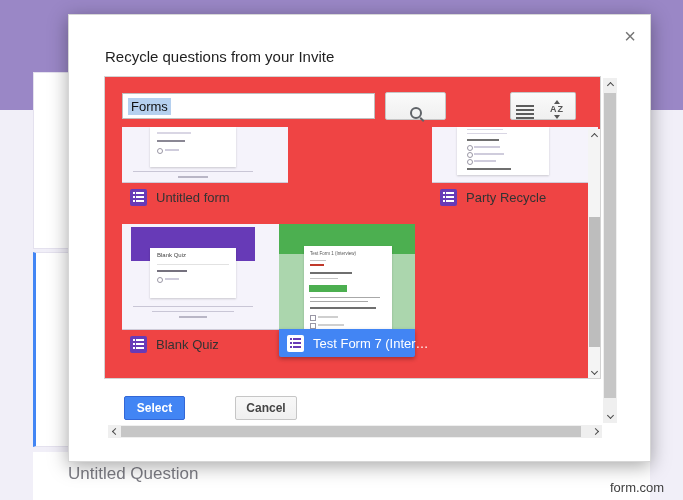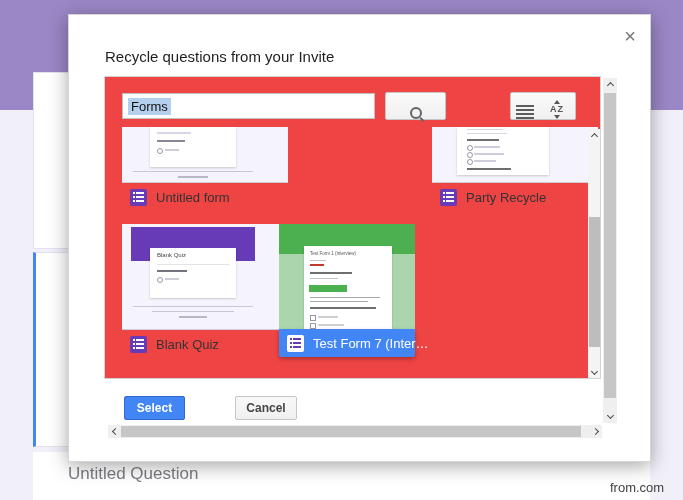--- a/index.html
+++ b/index.html
@@ -85,21 +85,21 @@
 </style>
 </head>
 <body>
 
 <div class="abs purple-band"></div>
 <div class="abs bgcard c1"></div>
 <div class="abs bgcard c2"></div>
 <div class="abs bgcard c3">
   <div class="uq">Untitled Question</div>
 </div>
-<div class="abs watermark">from.com</div>
+<div class="abs watermark">form.com</div>
 
 <div class="abs dialog">
   <div class="abs dlg-title">Recycle questions from your Invite</div>
   <div class="abs close">×</div>
 
   <div class="abs panel">
 
     <div class="abs input">
       <span class="sel-text">Forms</span>
     </div>

